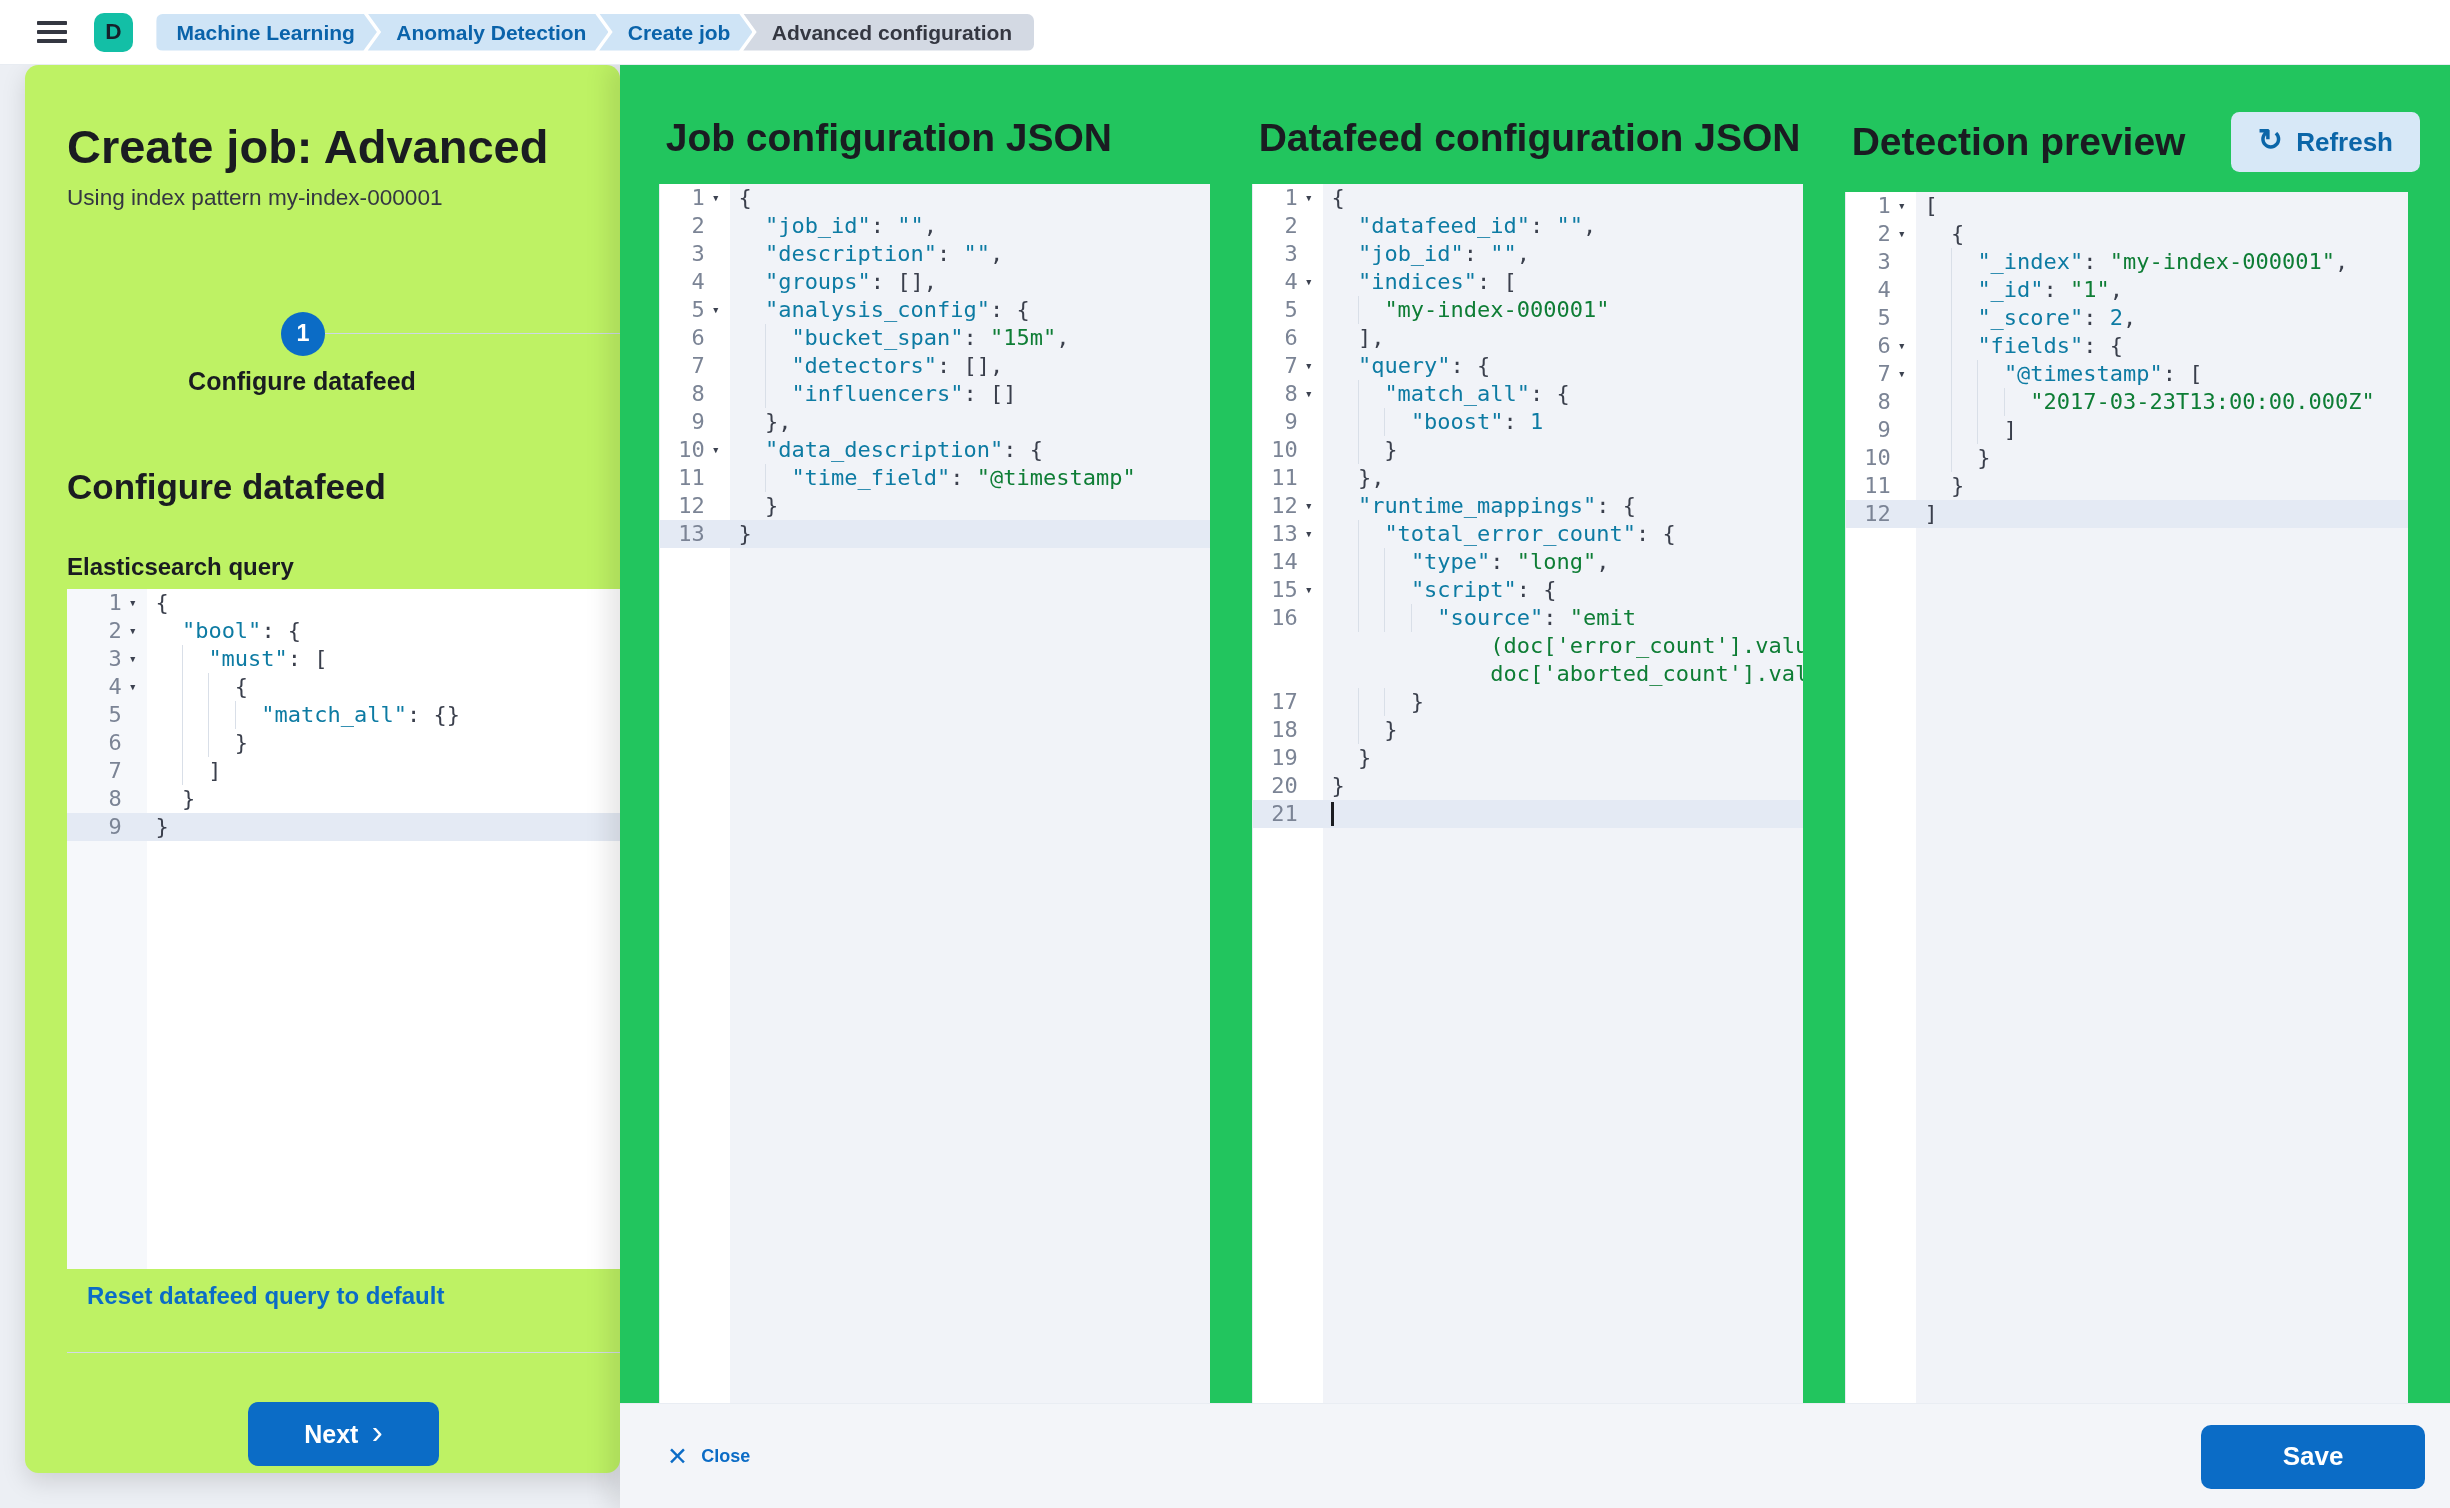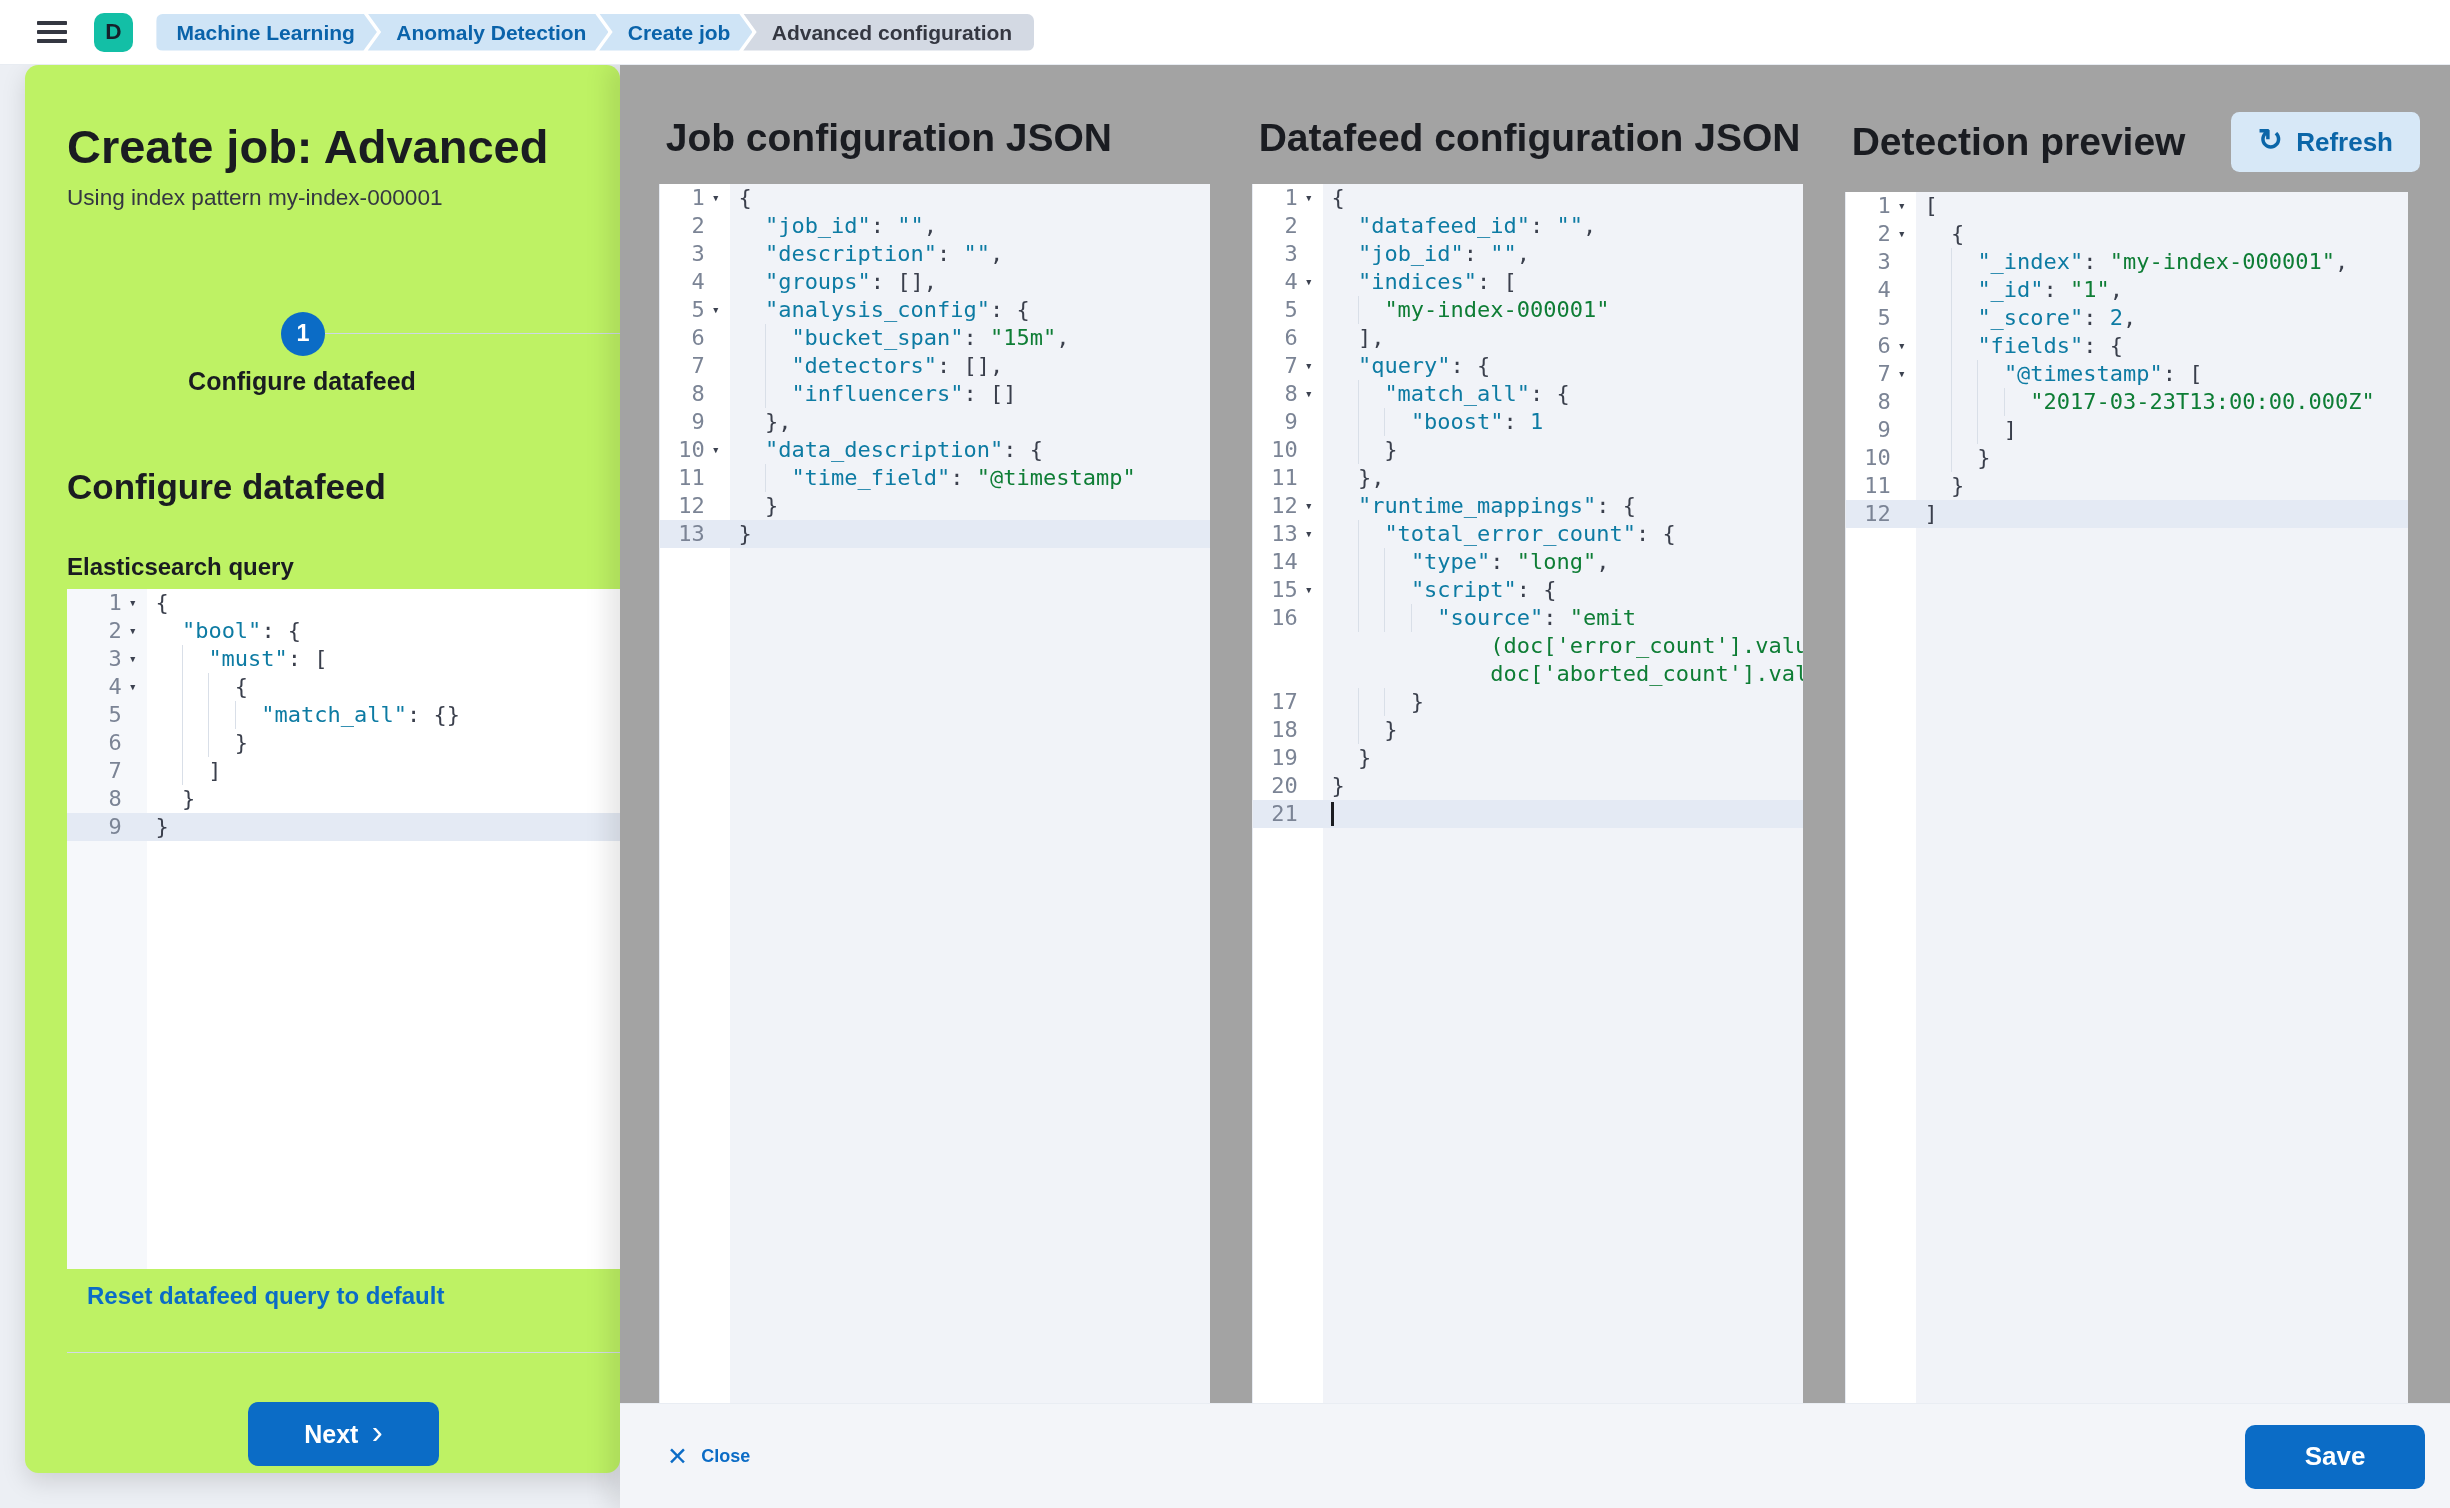--- a/index.html
+++ b/index.html
@@ -121,21 +121,21 @@
   .wizard-actions{margin-top:49px;display:flex;align-items:center;flex-direction:column;}
   .btn-primary{
     background:var(--primary);color:#fff;border:none;border-radius:10px;cursor:pointer;
     font-family:inherit;font-weight:bold;display:flex;align-items:center;justify-content:center;
   }
   .next-btn{width:191px;height:64px;font-size:25px;gap:13.4px;}
   .next-btn .chev{font-size:33px;font-weight:normal;line-height:1;margin-top:-5px;}
   .edit-json-link{margin-left:54px;font-size:25px;font-weight:600;color:var(--primary);cursor:pointer;margin-top:47px;}
   
   .flyout{
-    position:absolute;left:620px;top:65px;right:0;bottom:0;background:#a3a3a3;
+    position:absolute;left:620px;top:65px;right:0;bottom:0;background:#22c55e;
     box-shadow:-11.7px 0 23.4px rgba(0,0,0,.10);z-index:20;
   }
   .cols{position:absolute;top:0;left:0;right:0;bottom:106px;display:flex;padding-left:39px;}
   .col{display:flex;flex-direction:column;padding-top:47px;}
   .col-1{width:593px;}
   .col-2{width:593px;}
   .col-3{flex:1;}
   .col-header{display:flex;align-items:center;justify-content:space-between;margin-right:30px;padding-left:6.7px;}
   .col-header h2{margin:0;font-size:39px;line-height:52px;font-weight:bold;color:var(--heading);white-space:nowrap;}
   .editor-wrap{
@@ -151,21 +151,21 @@
   .refresh-btn .ricon{font-size:30px;line-height:1;margin-top:-3.3px;}
   
   .footer{
     position:absolute;left:0;right:0;bottom:0;height:106px;background:var(--footer-bg);
     border-top:0.8px solid #e9edf3;display:flex;align-items:center;justify-content:space-between;
     padding:0 25px 0 47px;
   }
   .close-ctl{display:flex;align-items:center;gap:13.4px;color:var(--primary);cursor:pointer;}
   .close-ctl .xicon{font-size:25px;line-height:1;}
   .close-ctl .clabel{font-size:18px;font-weight:600;}
-  .save-btn{width:180px;height:64px;font-size:26px;}
+  .save-btn{width:224px;height:64px;font-size:26px;}
 </style>
 </head>
 <body>
 
 <div class="topbar">
   <div class="hamburger">
     <div class="bar"></div>
     <div class="bar"></div>
     <div class="bar"></div>
   </div>

